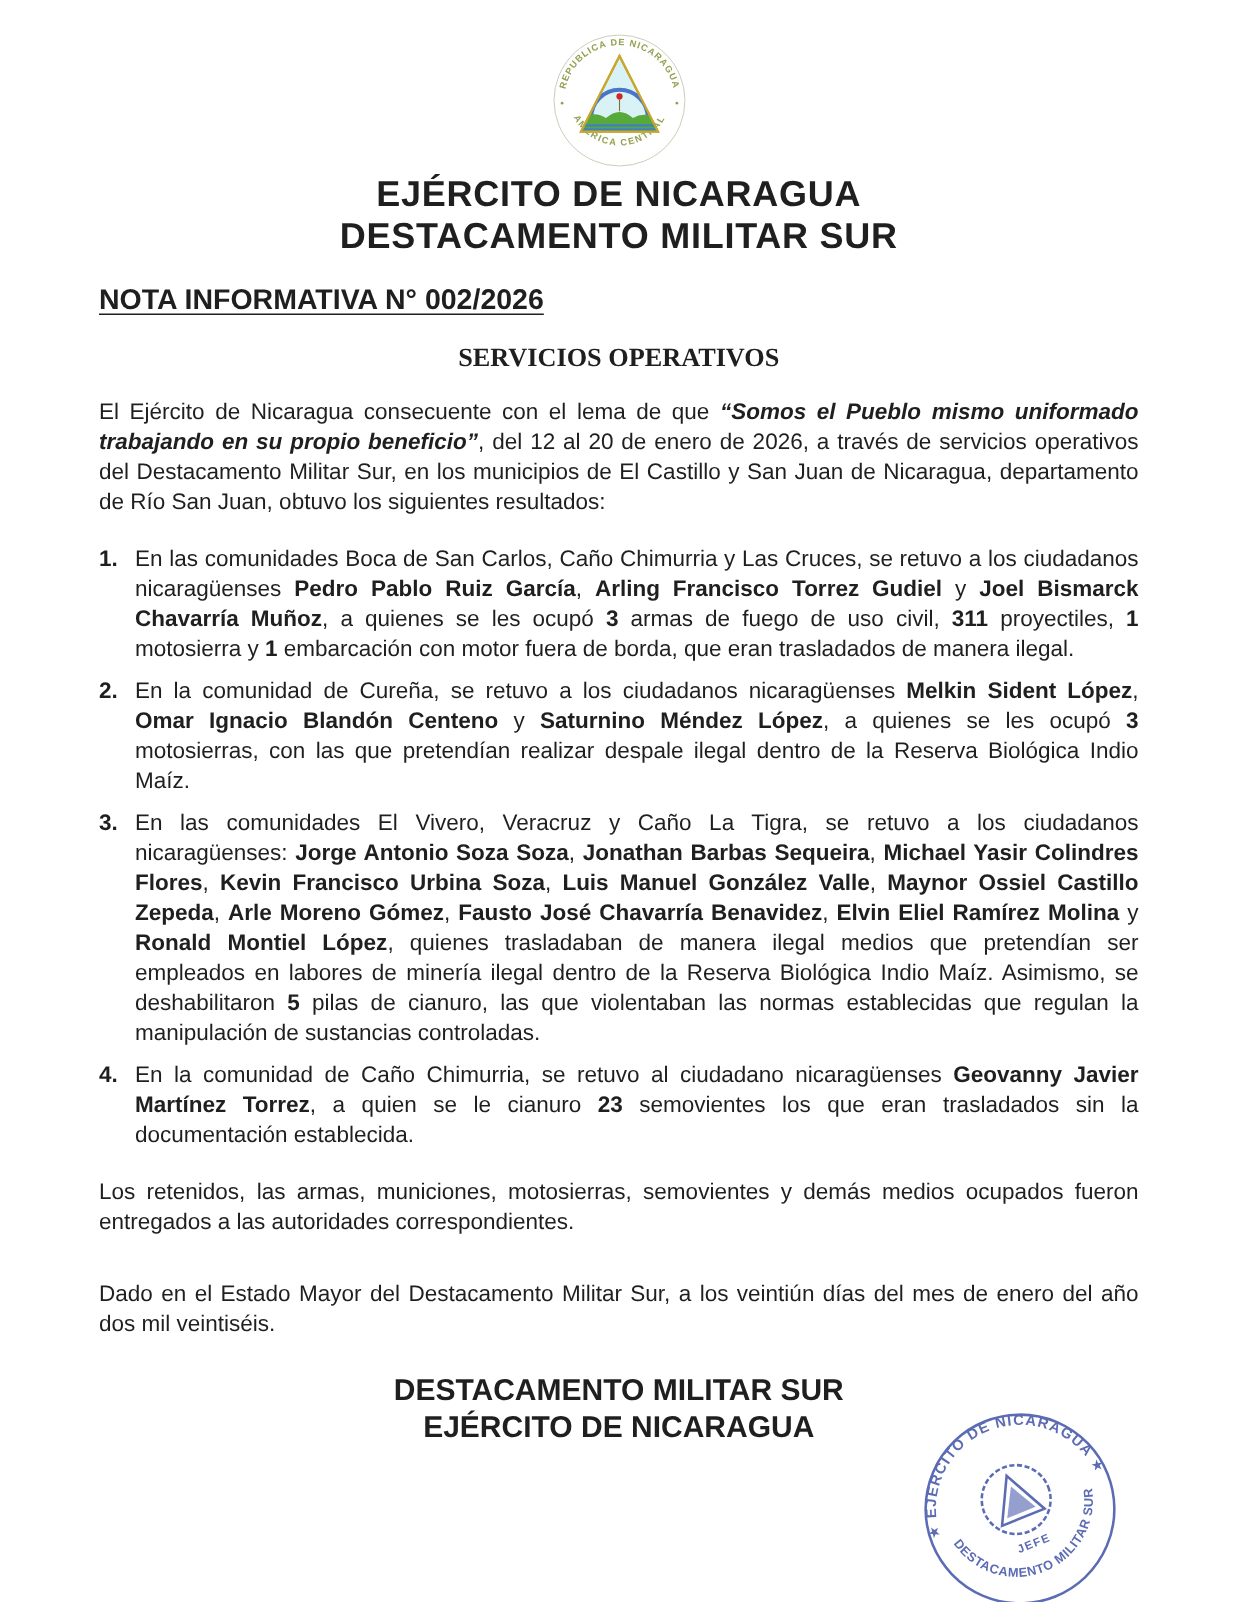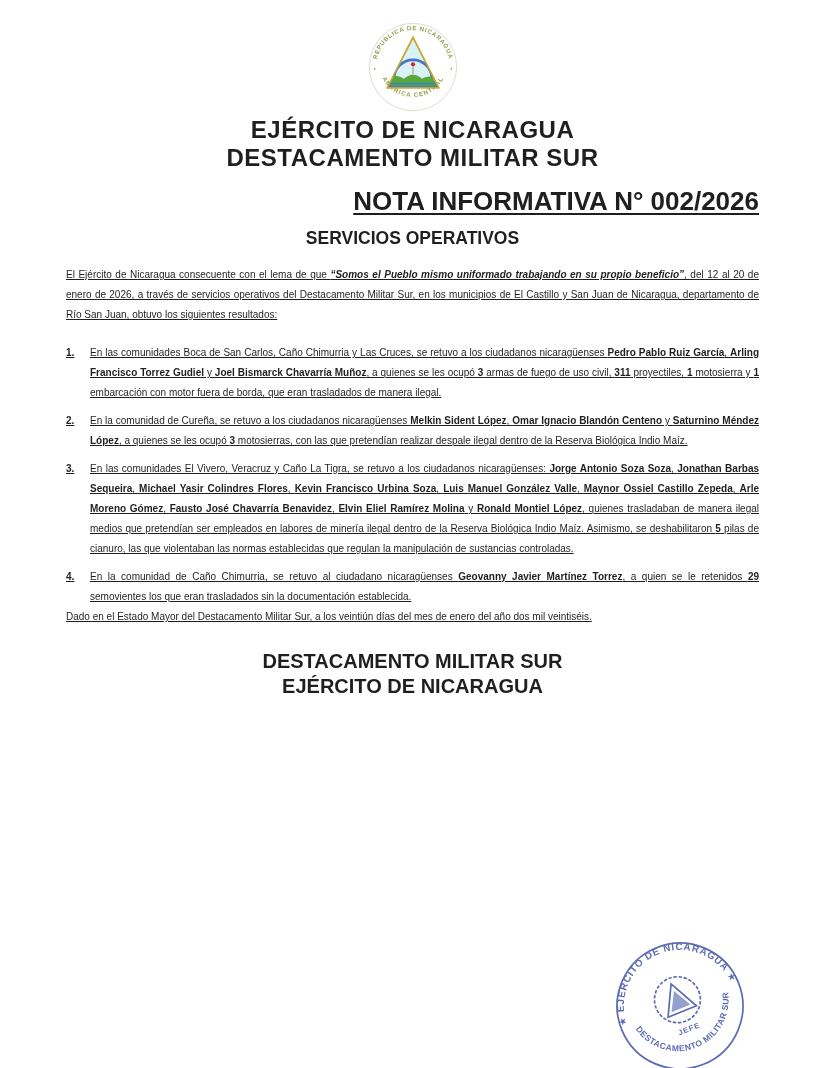--- a/index.html
+++ b/index.html
@@ -15,37 +15,37 @@
   }
   .b{font-weight:700;}
   .i{font-style:italic;}
   .emblem-wrap{text-align:center;height:92px;}
   h1.org{
     margin:0;text-align:center;font-size:24px;line-height:28px;
     font-weight:700;letter-spacing:.5px;
   }
   .org-block{margin-top:2px;}
   .note-title{
-    margin:18px auto 0 auto;text-align:right;font-size:26px;line-height:22px;
+    margin:18px auto 0 auto;text-align:left;font-size:19px;line-height:22px;
     font-weight:700;text-decoration:underline;text-underline-offset:3px;
   }
   .subject{
-    margin:16px 0 0 0;text-align:center;font-size:17.5px;line-height:20px;font-weight:700;
+    margin:16px 0 0 0;text-align:center;font-size:17.5px;line-height:20px;font-weight:700;font-family:Liberation Serif, serif;
   }
-  .body-text{font-size:10px;line-height:20px;text-align:justify;text-decoration:underline;}
+  .body-text{font-size:15px;line-height:20px;text-align:justify;}
   .para-intro{margin:17px 0 18px 0;}
   .oplist{margin:0;padding:0;list-style:none;}
   .item{display:flex;margin:0 0 8px 0;}
   .item:last-child{margin-bottom:0;}
   .num{flex:0 0 24px;font-weight:700;}
   .itext{flex:1;text-align:justify;}
   .p-handover{margin:18px 0 0 0;}
   .p-mission{margin:17px 0 0 0;}
   .p-defense{margin:17px 0 0 0;}
-  .p-dated{margin:0 0 0 0;}
+  .p-dated{margin:28px 0 0 0;}
   .footer-block{
     margin-top:22px;text-align:center;font-size:20px;line-height:25px;font-weight:700;
   }
   .stamp{
     position:absolute;left:612px;top:938px;width:136px;height:136px;
   }
   
   .emb-ring{stroke:var(--emblem-ring,#c6cbb2);fill:none;}
   .emb-text{fill:var(--emblem-text,#93a04e);}
   .emb-tri{fill:var(--emblem-sky,#d9f2f6);stroke:var(--emblem-gold,#c9a62f);}
@@ -113,24 +113,25 @@
       <li class="item">
         <span class="num">2.</span>
         <div class="itext"><span>En la comunidad de Cureña, se retuvo a los ciudadanos nicaragüenses </span><span class="b">Melkin Sident López</span><span>, </span><span class="b">Omar Ignacio Blandón Centeno</span><span> y </span><span class="b">Saturnino Méndez López</span><span>, a quienes se les ocupó </span><span class="b">3</span><span> motosierras, con las que pretendían realizar despale ilegal dentro de la Reserva Biológica Indio Maíz.</span></div>
       </li>
       <li class="item">
         <span class="num">3.</span>
         <div class="itext"><span>En las comunidades El Vivero, Veracruz y Caño La Tigra, se retuvo a los ciudadanos nicaragüenses: </span><span class="b">Jorge Antonio Soza Soza</span><span>, </span><span class="b">Jonathan Barbas Sequeira</span><span>, </span><span class="b">Michael Yasir Colindres Flores</span><span>, </span><span class="b">Kevin Francisco Urbina Soza</span><span>, </span><span class="b">Luis Manuel González Valle</span><span>, </span><span class="b">Maynor Ossiel Castillo Zepeda</span><span>, </span><span class="b">Arle Moreno Gómez</span><span>, </span><span class="b">Fausto José Chavarría Benavidez</span><span>, </span><span class="b">Elvin Eliel Ramírez Molina</span><span> y </span><span class="b">Ronald Montiel López</span><span>, quienes trasladaban de manera ilegal medios que pretendían ser empleados en labores de minería ilegal dentro de la Reserva Biológica Indio Maíz. Asimismo, se deshabilitaron </span><span class="b">5</span><span> pilas de cianuro, las que violentaban las normas establecidas que regulan la manipulación de sustancias controladas.</span></div>
       </li>
       <li class="item">
         <span class="num">4.</span>
-        <div class="itext"><span>En la comunidad de Caño Chimurria, se retuvo al ciudadano nicaragüenses </span><span class="b">Geovanny Javier Martínez Torrez</span><span>, a quien se le retenidos </span><span class="b">29</span><span> semovientes los que eran trasladados sin la documentación establecida.</span></div>
+        <div class="itext"><span>En la comunidad de Caño Chimurria, se retuvo al ciudadano nicaragüenses </span><span class="b">Geovanny Javier Martínez Torrez</span><span>, a quien se le cianuro </span><span class="b">23</span><span> semovientes los que eran trasladados sin la documentación establecida.</span></div>
       </li>
     </ol>
 
+    <p class="p-handover"><span>Los retenidos, las armas, municiones, motosierras, semovientes y demás medios ocupados fueron entregados a las autoridades correspondientes.</span></p>
     <p class="p-dated"><span>Dado en el Estado Mayor del Destacamento Militar Sur, a los veintiún días del mes de enero del año dos mil veintiséis.</span></p>
   </div>
 
   <div class="footer-block">
     <div>DESTACAMENTO MILITAR SUR</div>
     <div>EJÉRCITO DE NICARAGUA</div>
   </div>
 
   <div class="stamp">
     <svg width="136" height="136" viewBox="0 0 160 160" aria-hidden="true">

